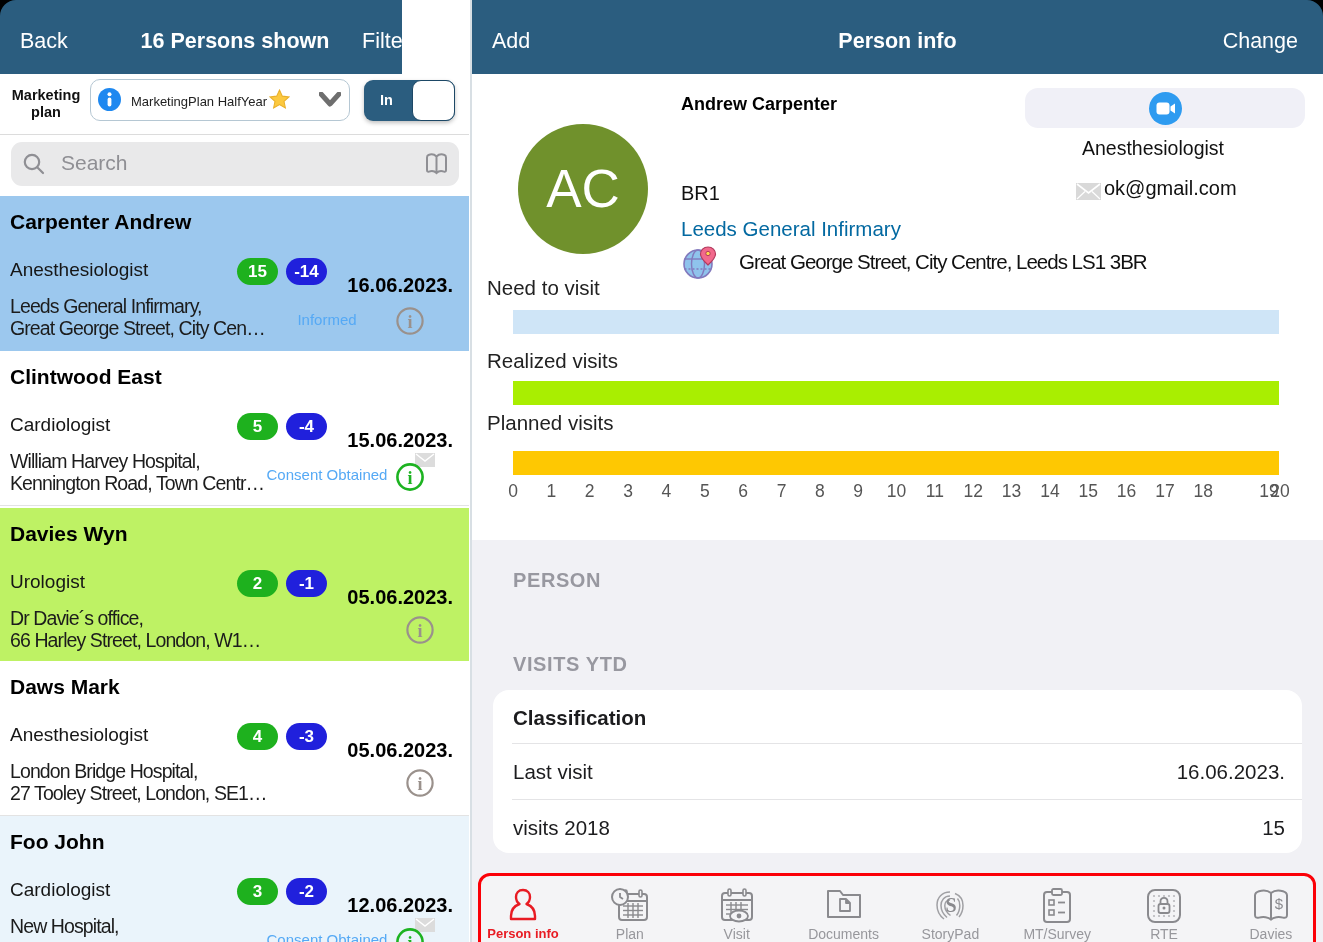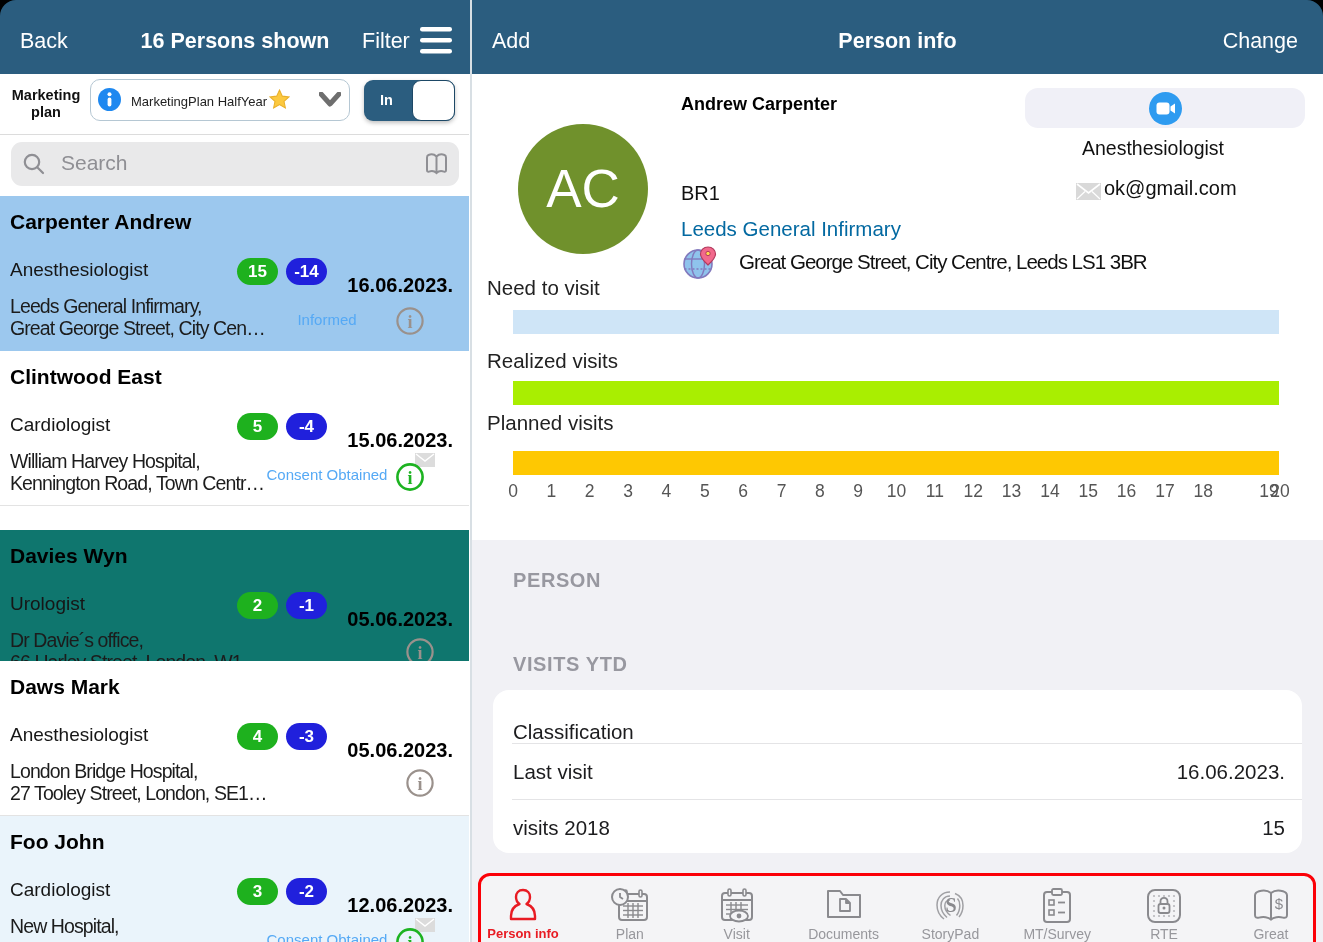--- a/index.html
+++ b/index.html
@@ -1,20 +1,20 @@
 <!DOCTYPE html>
 <html><head>
 <meta charset="utf-8">
 <style>
   html,body{margin:0;padding:0;background:#000;}
   body{width:1323px;height:942px;overflow:hidden;font-family:"Liberation Sans",sans-serif;}
   #app{position:absolute;left:0;top:0;width:1323px;height:942px;background:#fff;overflow:hidden;}
   .abs{position:absolute;}
   
-  #lhead{left:0;top:0;width:470px;height:74px;background:#2b5d7f;}
+  #lhead{left:0;top:0;width:402px;height:74px;background:#2b5d7f;}
   #rhead{left:472px;top:0;width:851px;height:74px;background:#2b5d7f;}
   .htxt{color:#fff;font-size:21.5px;top:29px;}
   .hbold{font-weight:bold;font-size:21.5px;top:29px;}
   #vdiv{left:469.5px;top:0;width:2.5px;height:942px;background:#d8dfe4;z-index:50;}
   
   .corner{z-index:90;}
   
   #mrow{left:0;top:74px;width:469px;height:60px;background:#fff;border-bottom:1.5px solid #dcdcdc;}
   #mplabel{left:4px;top:13px;width:84px;text-align:center;font-weight:bold;font-size:14.5px;line-height:17px;color:#111;}
   #dropdown{left:90px;top:5px;width:258px;height:40px;border:1.5px solid #b5c7d3;border-radius:10px;background:#fff;}
@@ -136,21 +136,21 @@
   <div class="abs istatus">Consent Obtained</div>
   <svg class="abs" style="left:415px;top:102px;" width="20" height="14" viewBox="0 0 20 14">
     <rect x="0" y="0" width="20" height="14" fill="#dcdcdc"></rect>
     <polyline points="1,1 10,8 19,1" fill="none" stroke="#fff" stroke-width="1.4"></polyline>
   </svg>
   <svg class="abs" style="left:396px;top:112px;" width="28" height="28" viewBox="0 0 28 28">
     <circle cx="14" cy="14" r="12.6" fill="none" stroke="#1db321" stroke-width="2.6"></circle>
     <text x="14" y="20.5" text-anchor="middle" font-family="Liberation Serif" font-weight="bold" font-size="18" fill="#1db321">i</text>
   </svg>
 </div>
-<div class="abs item" style="top:530px;background:#0f766e;">
+<div class="abs item" style="top:508px;background:#bef264;">
   <div class="abs iname">Davies Wyn</div>
   <div class="abs ispec">Urologist</div>
   <div class="abs pill pgreen">2</div>
   <div class="abs pill pblue">-1</div>
   <div class="abs idate">05.06.2023.</div>
   <div class="abs iaddr">Dr Davie´s office,<br>66 Harley Street, London, W1…</div>
   <svg class="abs" style="left:406px;top:108px;" width="28" height="28" viewBox="0 0 28 28">
     <circle cx="14" cy="14" r="12.6" fill="none" stroke="#9a918c" stroke-width="2.2"></circle>
     <text x="14" y="20.5" text-anchor="middle" font-family="Liberation Serif" font-weight="bold" font-size="18" fill="#9a918c">i</text>
   </svg>
@@ -219,21 +219,21 @@
   <div class="abs blabel" style="top:275px;left:15px;">Realized visits</div>
   <div class="abs bar" style="top:307px;left:41px;background:#a9ee01;"></div>
   <div class="abs blabel" style="top:337px;left:15px;">Planned visits</div>
   <div class="abs bar" style="top:377px;left:41px;background:#fec802;"></div>
 </div>
 
 <div class="abs" id="rgray">
   <div class="abs sechead" style="top:29px;left:41px;">PERSON</div>
   <div class="abs sechead" style="top:113px;left:41px;">VISITS YTD</div>
   <div class="abs" id="card" style="left:21px;top:150px;">
-    <div class="abs crow" style="top:30px;">Classification</div>
+    <div class="abs crow" style="top:16px;font-weight:bold;">Classification</div>
     <div class="abs cdiv" style="top:53px;"></div>
     <div class="abs crow" style="top:70px;">Last visit</div>
     <div class="abs cval" style="top:70px;">16.06.2023.</div>
     <div class="abs cdiv" style="top:109px;"></div>
     <div class="abs crow" style="top:126px;">visits 2018</div>
     <div class="abs cval" style="top:126px;">15</div>
   </div>
 </div>
 
 <div class="abs axis" style="left:493.0px;">0</div>
@@ -358,21 +358,21 @@
             <circle cx="23" cy="28" r="1.1"></circle>
       </g>
     </svg>
     <div class="tlabel">RTE</div>
   </div>
   <div class="tab">
     <svg class="ticon" width="40" height="34" viewBox="0 0 40 34">
       <path d="M20 5 C17 2.5 12 2 8 3.2 C5.8 3.9 4 5 4 7.5 V27 C4 29.5 5.5 30.3 8 29.6 C12 28.5 17.5 29 20 31.5 C22.5 29 28 28.5 32 29.6 C34.5 30.3 36 29.5 36 27 V7.5 C36 5 34.2 3.9 32 3.2 C28 2 23 2.5 20 5 Z M20 5 V31.5" fill="none" stroke="#8a8a8e" stroke-width="2"></path>
       <text x="28" y="21" text-anchor="middle" font-family="Liberation Sans" font-size="15" fill="#8a8a8e">$</text>
     </svg>
-    <div class="tlabel">Great</div>
+    <div class="tlabel">Davies</div>
   </div>
 </div>
 
 <svg class="abs corner" style="left:0;top:0;" width="18" height="18" viewBox="0 0 18 18">
       <path d="M0 0 H16 A16 16 0 0 0 0 16 Z" fill="#000"></path>
     </svg>
 <svg class="abs corner" style="right:0;top:0;" width="18" height="18" viewBox="0 0 18 18">
       <path d="M18 0 H2 A16 16 0 0 1 18 16 Z" fill="#000"></path>
     </svg>
 </div>

